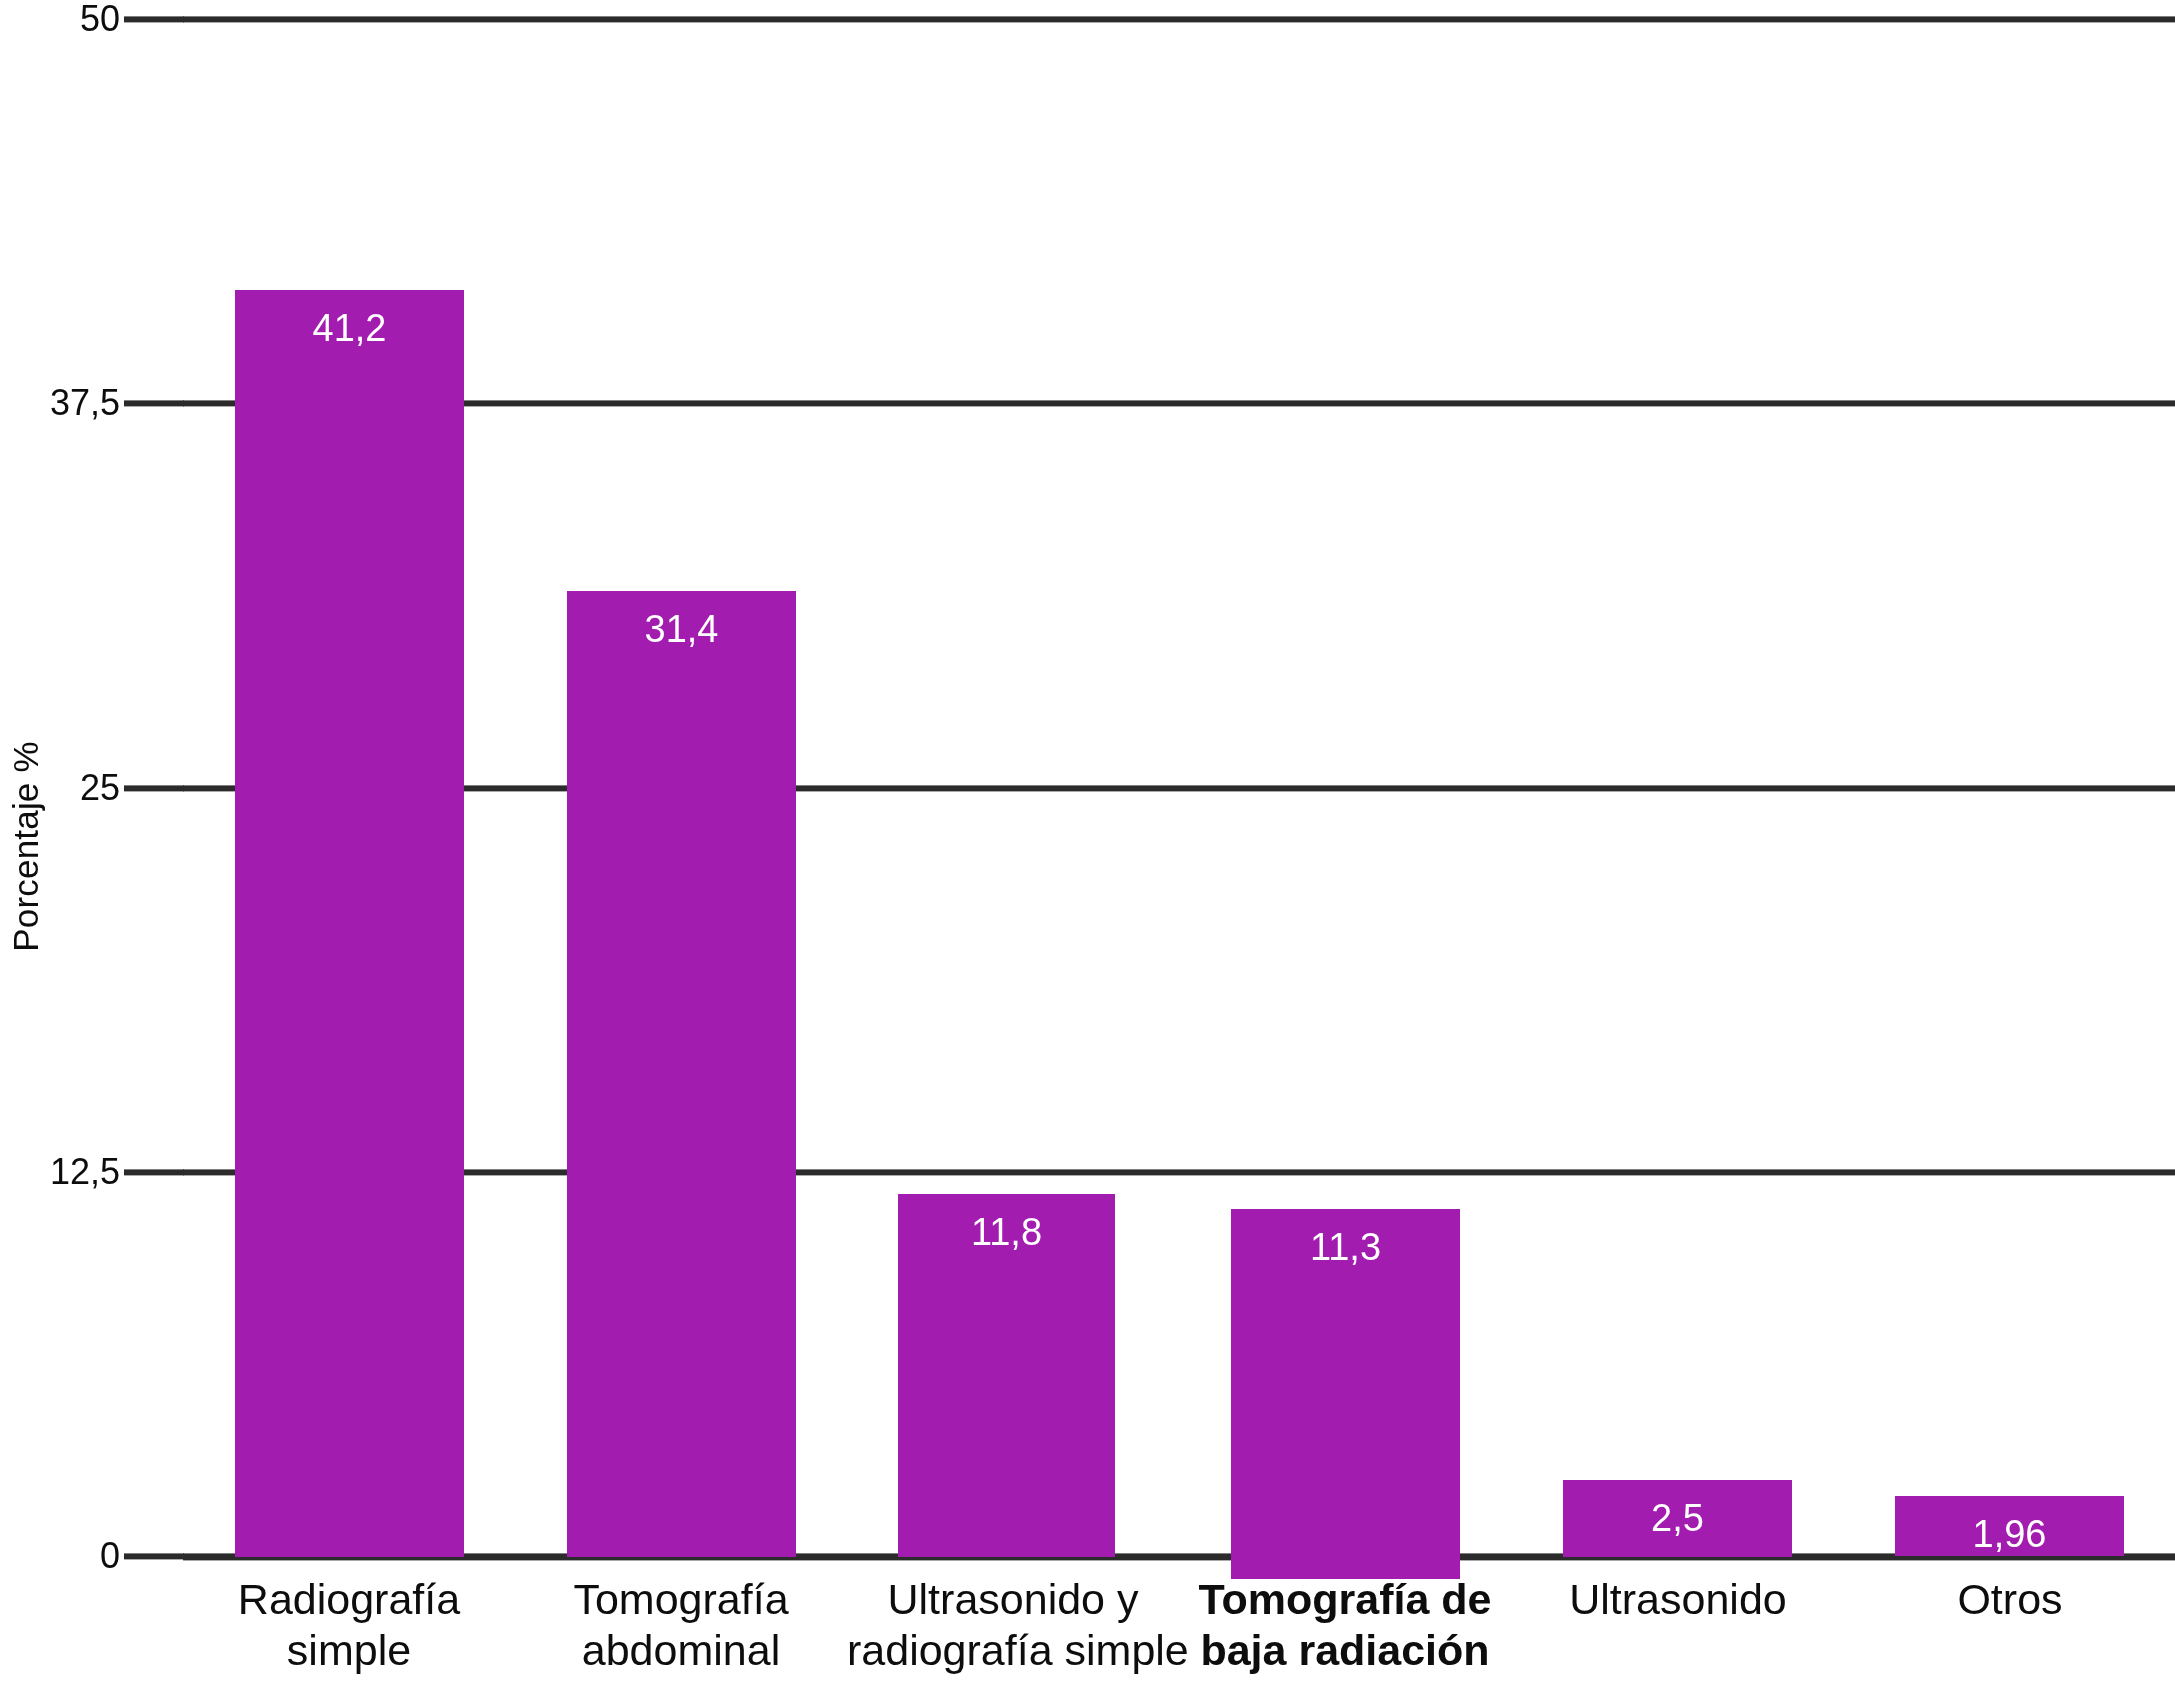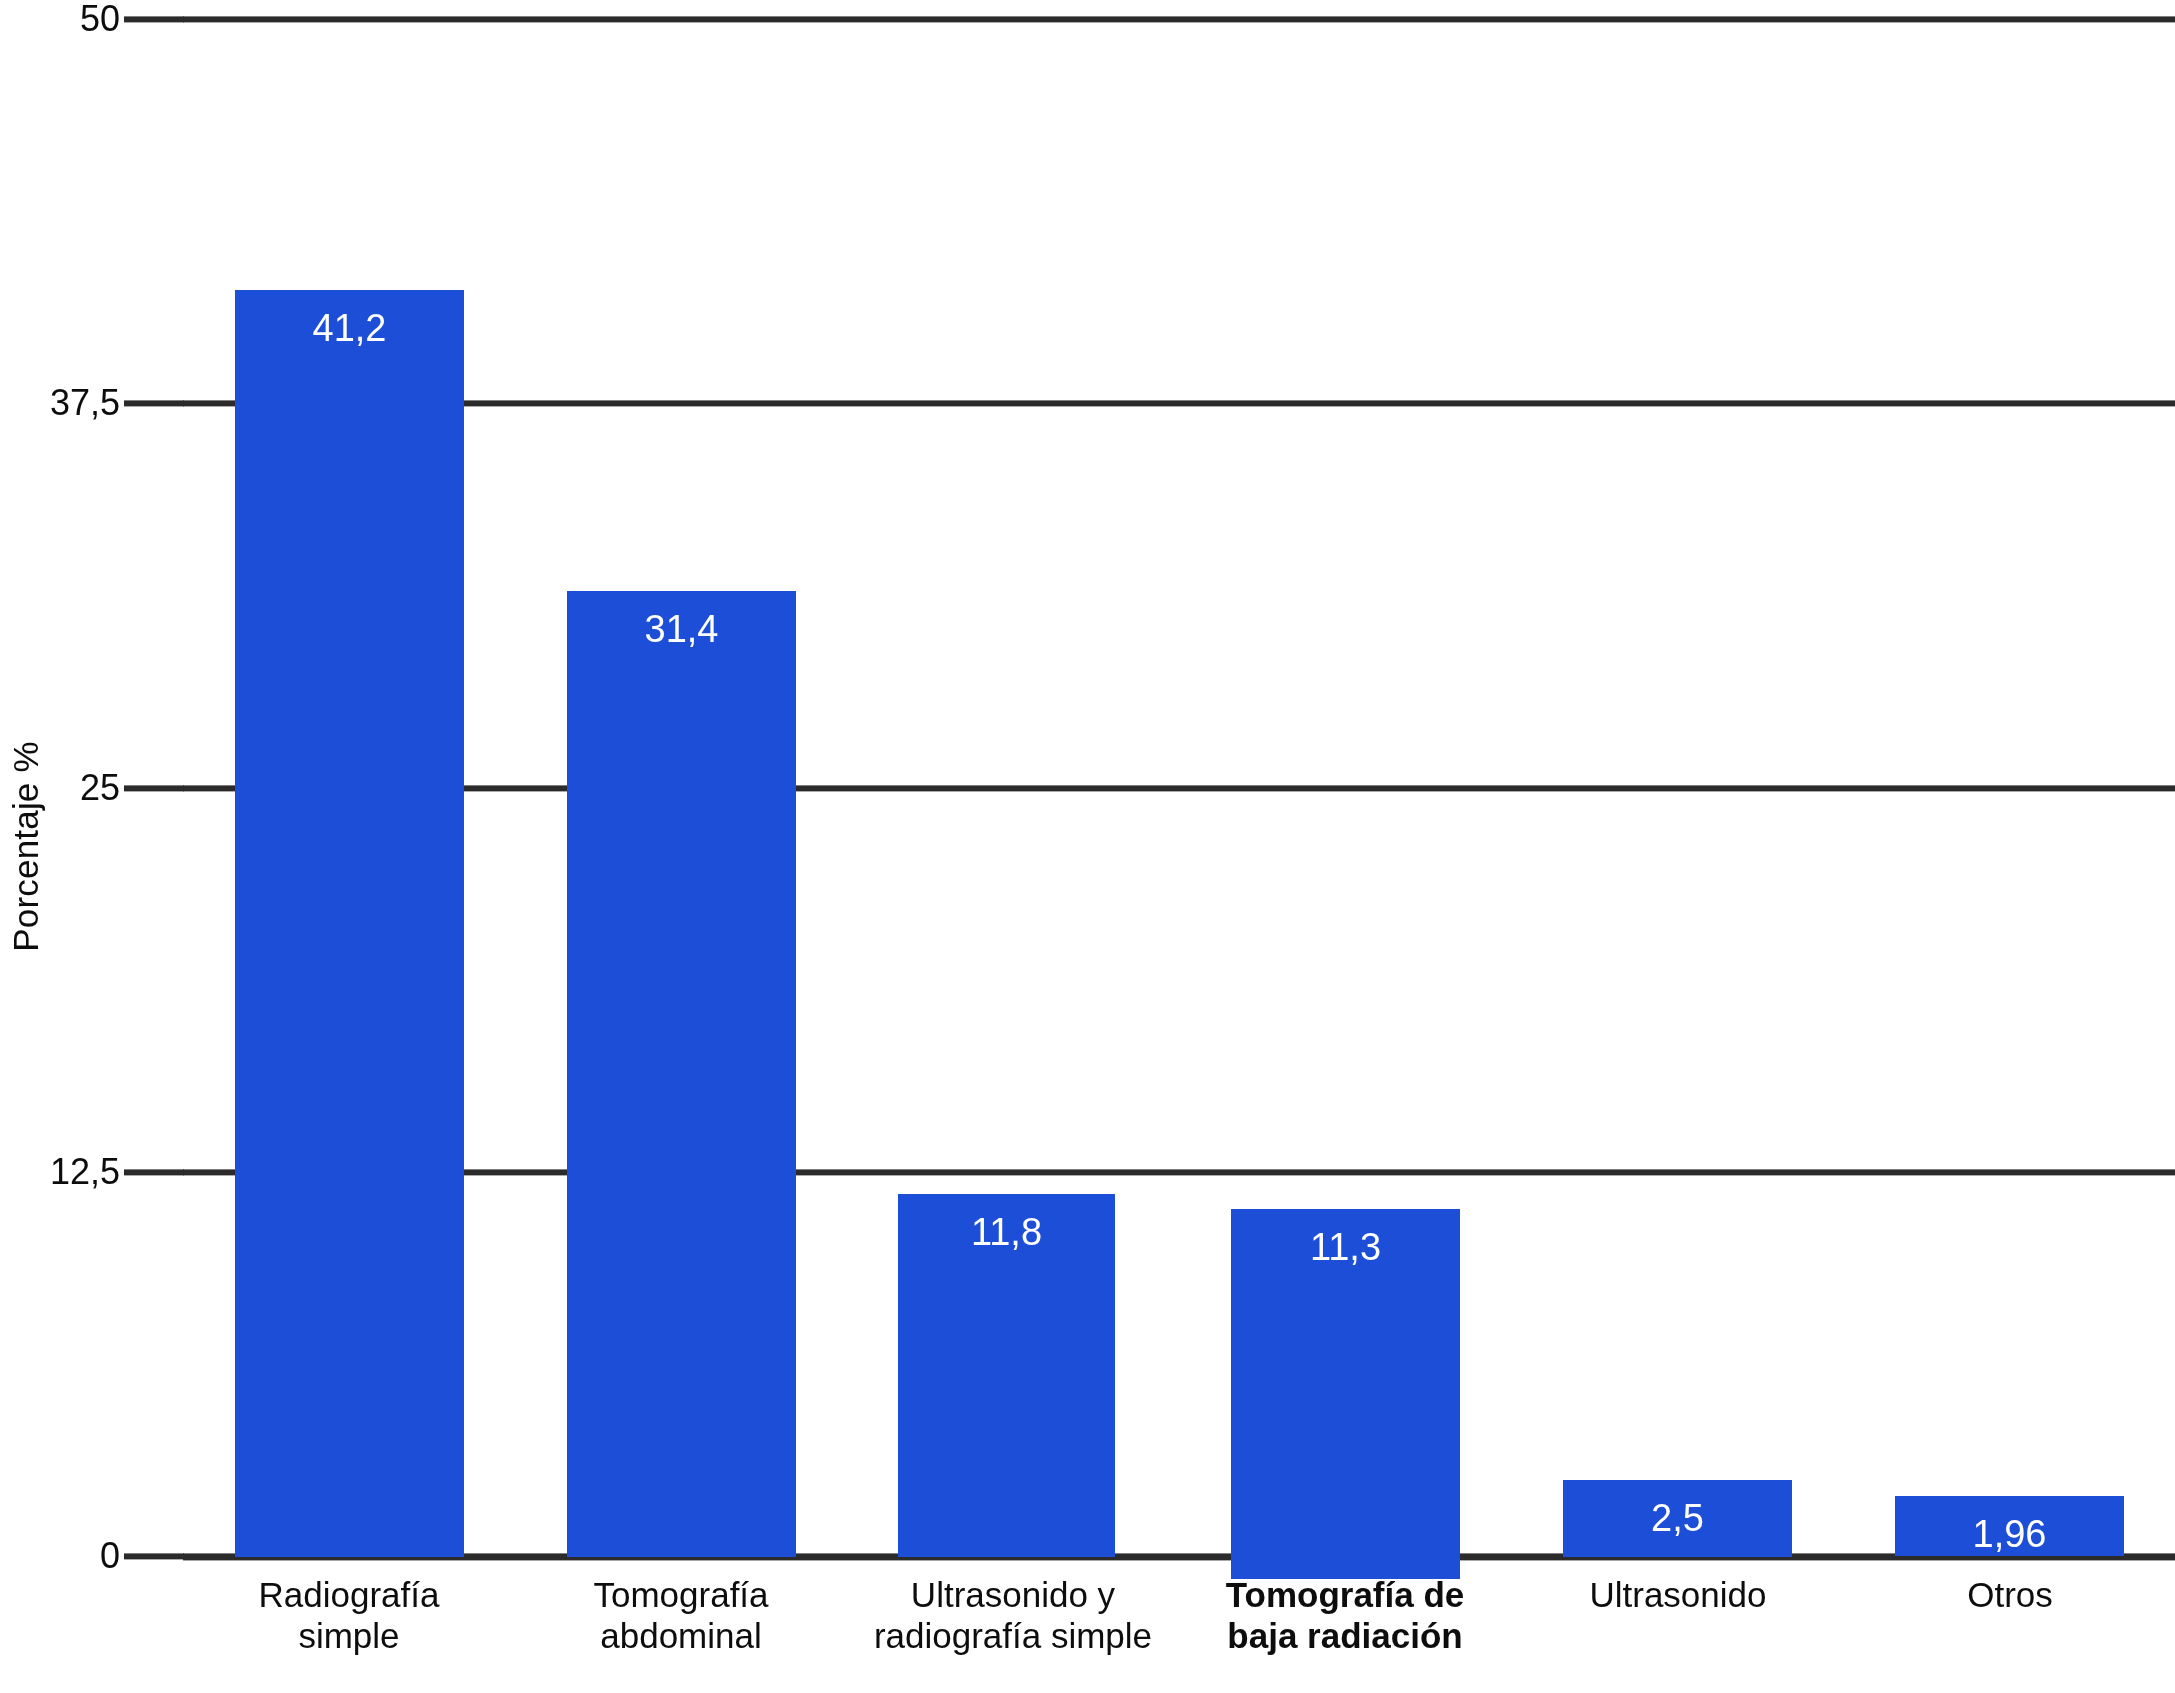--- a/index.html
+++ b/index.html
@@ -71,41 +71,41 @@
     background: #2b2b2b;
     transform: translateY(-2.6px);
   }
   .gridline.baseline {
     height: 7px;
   }
 
   
   .bar {
     position: absolute;
-    background: #1d4ed8;
+    background: #a21caf;
   }
   .bar-value {
     position: absolute;
     top: 19px;
     left: 0;
     width: 100%;
     text-align: center;
     color: #ffffff;
     font-size: 38px;
     line-height: 1;
     white-space: nowrap;
     pointer-events: none;
   }
 
   
   .x-label {
     position: absolute;
     top: 1574px;
     text-align: center;
-    font-size: 35px;
+    font-size: 43px;
     line-height: 1.18;
     color: #0d0d0d;
   }
   .x-label span {
     display: block;
     white-space: nowrap;
   }
 </style>
 </head>
 <body>

